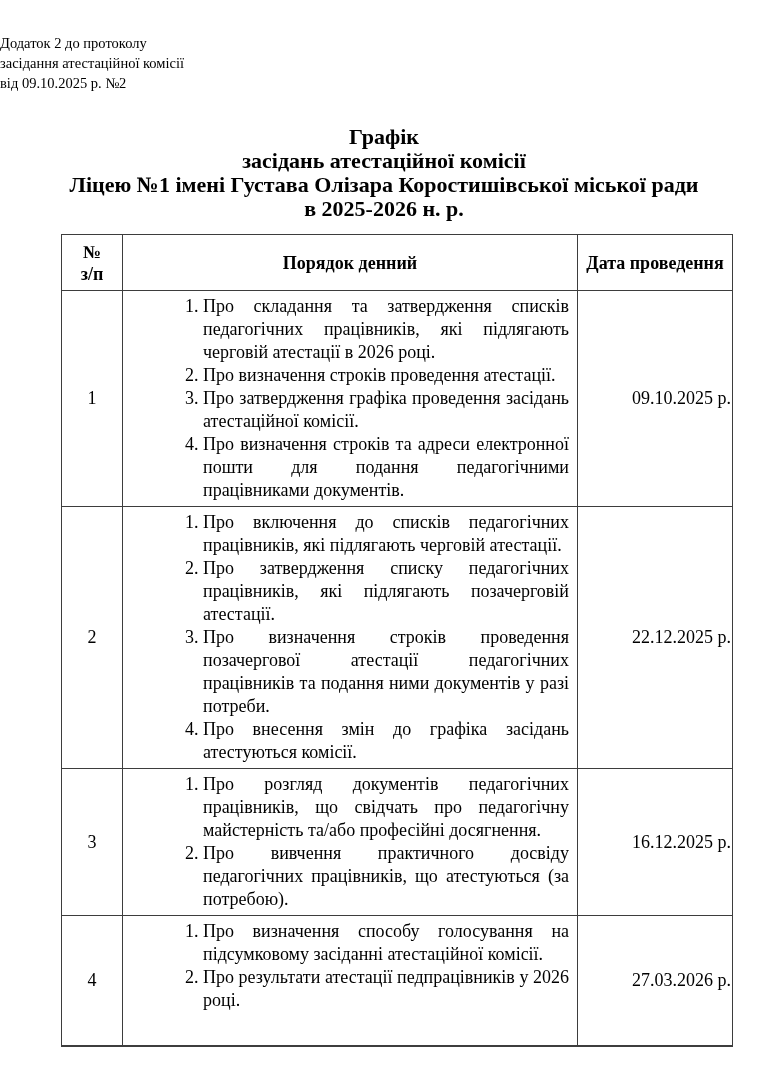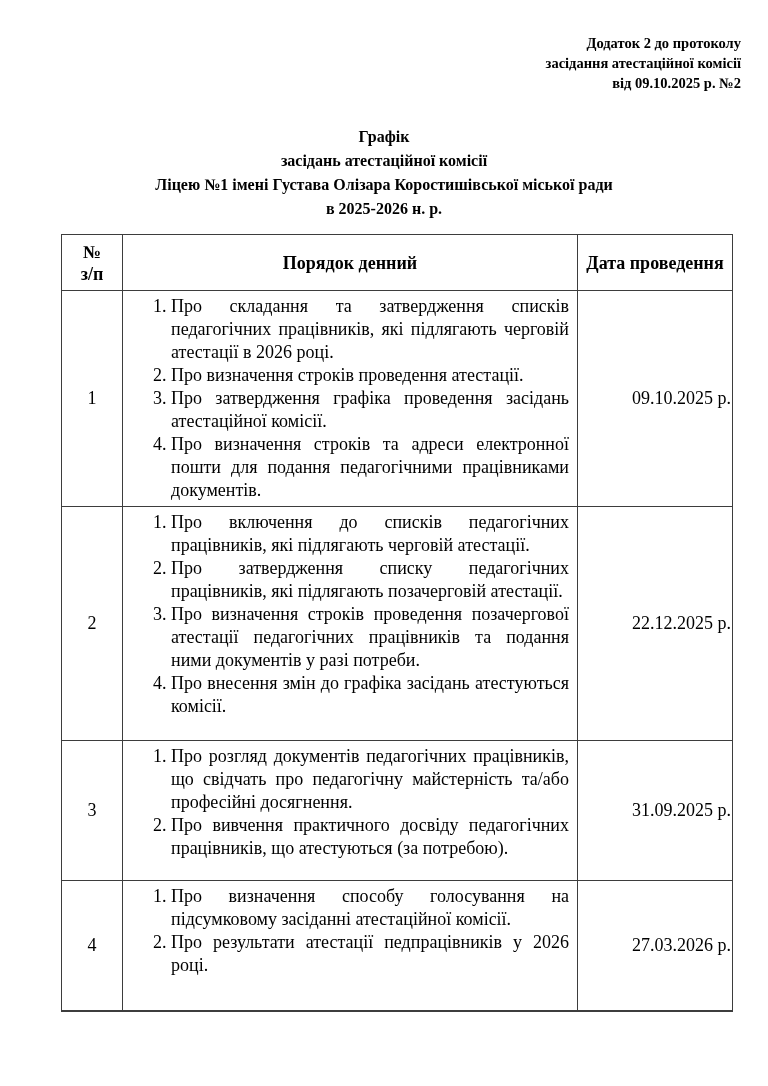--- a/index.html
+++ b/index.html
@@ -11,32 +11,31 @@
   }
   .page {
     position: relative;
     width: 768px;
     height: 1086px;
     background: #ffffff;
     overflow: hidden;
   }
   
   .annex {
-    padding: 33px 27px 0 12px;
-    text-align: right;
-    font-weight: bold;
+    padding: 33px 27px 0 0;
+    font-weight: normal;
     font-size: 14.5px;
     line-height: 20px;
   }
   
   .doc-title {
     margin-top: 32px;
     text-align: center;
     font-weight: bold;
-    font-size: 16px;
+    font-size: 22px;
     line-height: 24px;
   }
   
   table.schedule {
     border-collapse: collapse;
     table-layout: fixed;
     margin: 13px 0 0 61px;
     width: 671px;
     font-size: 18px;
   }
@@ -63,20 +62,21 @@
     padding: 4px 8px 4px 8px;
     line-height: 23px;
   }
   td.agenda-cell ol {
     margin: 0;
     padding-left: 40px;
   }
   td.agenda-cell li {
     text-align: justify;
     text-justify: inter-word;
+    margin-left: 32px;
   }
   td.date-cell {
     text-align: right;
     vertical-align: middle;
     white-space: nowrap;
   }
   tr.r1 { height: 206px; }
   tr.r2 { height: 234px; }
   tr.r3 { height: 140px; }
   tr.r4 { height: 130px; }
@@ -141,21 +141,21 @@
         <td class="date-cell">22.12.2025 р.</td>
       </tr>
       <tr class="r3">
         <td class="num-cell">3</td>
         <td class="agenda-cell">
           <ol>
             <li>Про розгляд документів педагогічних працівників, що свідчать про педагогічну майстерність та/або професійні досягнення.</li>
             <li>Про вивчення практичного досвіду педагогічних працівників, що атестуються (за потребою).</li>
           </ol>
         </td>
-        <td class="date-cell">31.09.2025 р.</td>
+        <td class="date-cell">16.12.2025 р.</td>
       </tr>
       <tr class="r4">
         <td class="num-cell">4</td>
         <td class="agenda-cell">
           <ol>
             <li>Про визначення способу голосування на підсумковому засіданні атестаційної комісії.</li>
             <li>Про результати атестації педпрацівників у 2026 році.</li>
           </ol>
         </td>
         <td class="date-cell">27.03.2026 р.</td>

